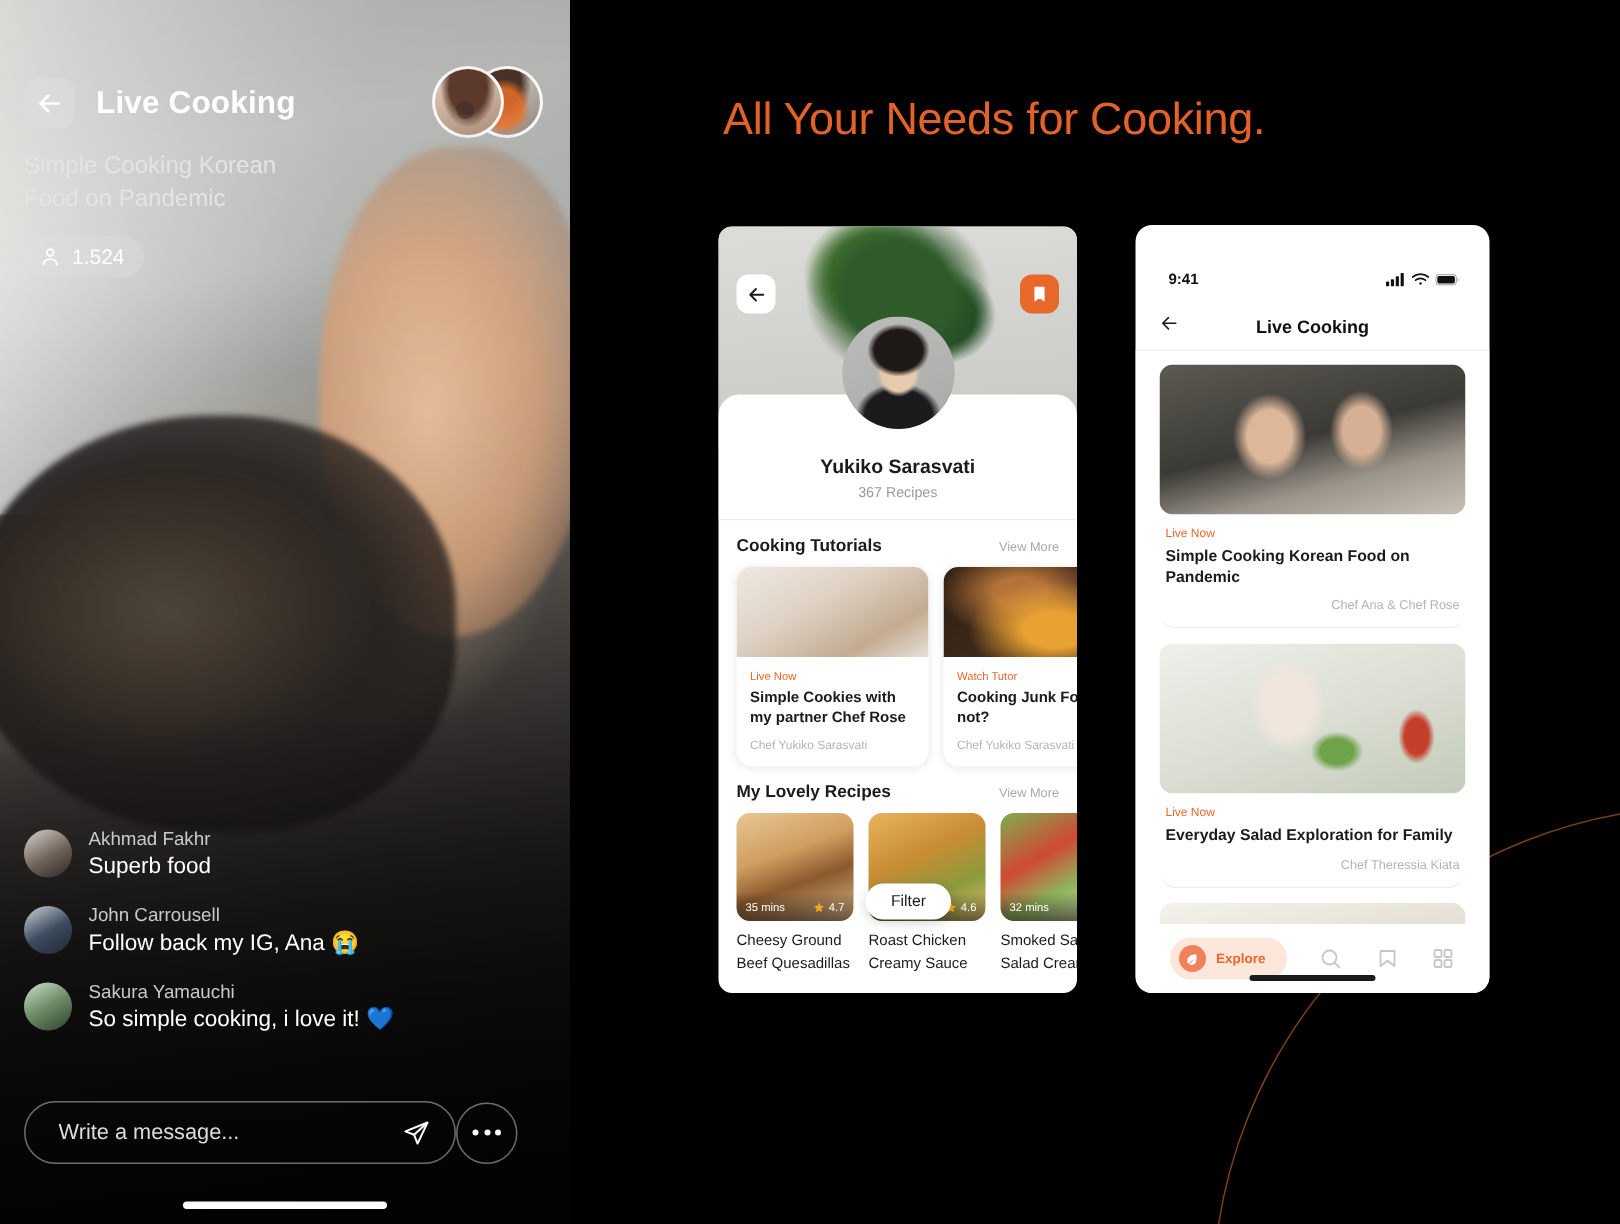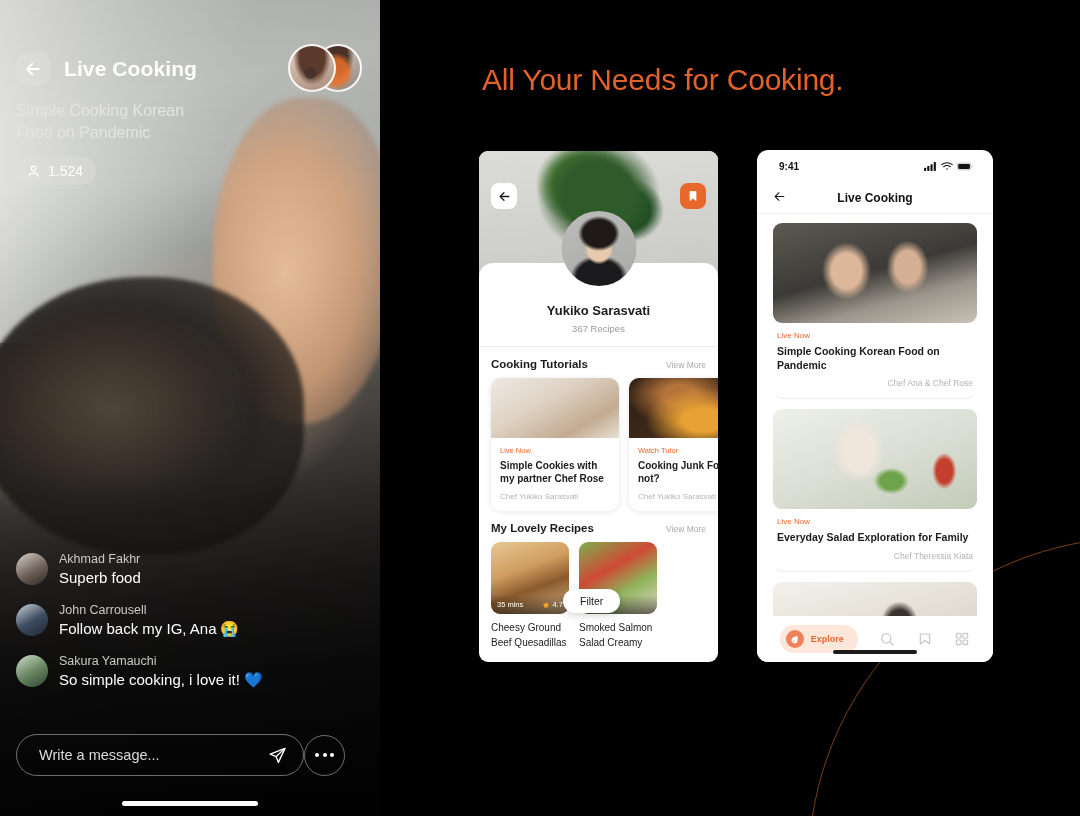--- a/index.html
+++ b/index.html
@@ -215,35 +215,35 @@
   .rbadge {
     position:absolute; left:0; right:0; bottom:0; padding:5px 6px;
     display:flex; align-items:center; justify-content:space-between;
     background: linear-gradient(180deg, rgba(0,0,0,0), rgba(0,0,0,.55));
   }
   .rmins { font-size:7.5px; color:#fff; }
   .rrate { font-size:7.5px; color:#fff; display:flex; align-items:center; gap:3px; }
   .rrate svg { width:8px; height:8px; }
   .rcard-title { font-size:10px; color:#1b1b1b; line-height:1.42; margin-top:7px; }
   .filter-pill {
-    position:absolute; left:84px; top:47px; z-index:5;
+    position:absolute; left:98px; top:47px; z-index:5;
     background:#fff; border-radius:15px; padding:6px 17px;
     box-shadow:0 2px 8px rgba(0,0,0,.18);
     font-size:10.5px; color:#1b1b1b;
   }
 
   
   .phone2 {
     position:absolute; left:757px; top:150px; width:236px; height:512px;
     background:#fff; border-radius:11px; overflow:hidden;
     display:flex; flex-direction:column;
   }
   .status-bar {
     height:32px; display:flex; align-items:center; justify-content:space-between;
-    padding:0 20px 0 22px; flex:0 0 auto;
+    padding:0 20px 0 22px; flex:0 0 auto;margin-top:20px;
   }
   .st-time { font-size:10px; font-weight:700; color:#111; }
   .st-icons { display:flex; align-items:center; gap:4px; }
   .st-icons svg { display:block; }
   .p2-nav {
     height:32px; display:flex; align-items:center; position:relative; flex:0 0 auto;
     border-bottom:1px solid #f0f0f0;
   }
   .p2-back { position:absolute; left:16px; }
   .p2-back svg { width:13px; height:13px; }
@@ -433,20 +433,34 @@
               <svg viewBox="0 0 24 24" fill="#F5A623">
                   <path d="M12 2l3 6.6 7 .8-5.2 4.8 1.4 7L12 17.8 5.8 21.2l1.4-7L2 9.4l7-.8z"></path>
                 </svg>
               <span>4.7</span>
             </span>
           </div>
         </div>
         <div class="rcard-title">Cheesy Ground Beef Quesadillas</div>
       </div>
       <div class="rcard">
+        <div class="rcard-img ri2">
+          <div class="rbadge">
+            <span class="rmins"></span>
+            <span class="rrate">
+              <svg viewBox="0 0 24 24" fill="#F5A623">
+                  <path d="M12 2l3 6.6 7 .8-5.2 4.8 1.4 7L12 17.8 5.8 21.2l1.4-7L2 9.4l7-.8z"></path>
+                </svg>
+              <span>4.6</span>
+            </span>
+          </div>
+        </div>
+        <div class="rcard-title">Roast Chicken Creamy Sauce</div>
+      </div>
+      <div class="rcard">
         <div class="rcard-img ri3">
           <div class="rbadge">
             <span class="rmins">32 mins</span>
 
           </div>
         </div>
         <div class="rcard-title">Smoked Salmon Salad Creamy</div>
       </div>
     </div>
   </div>

